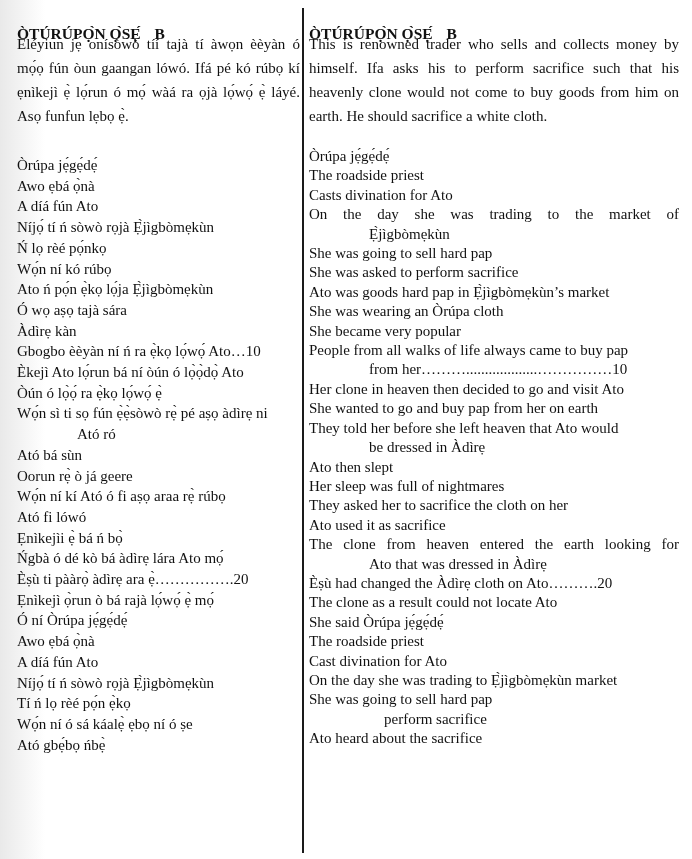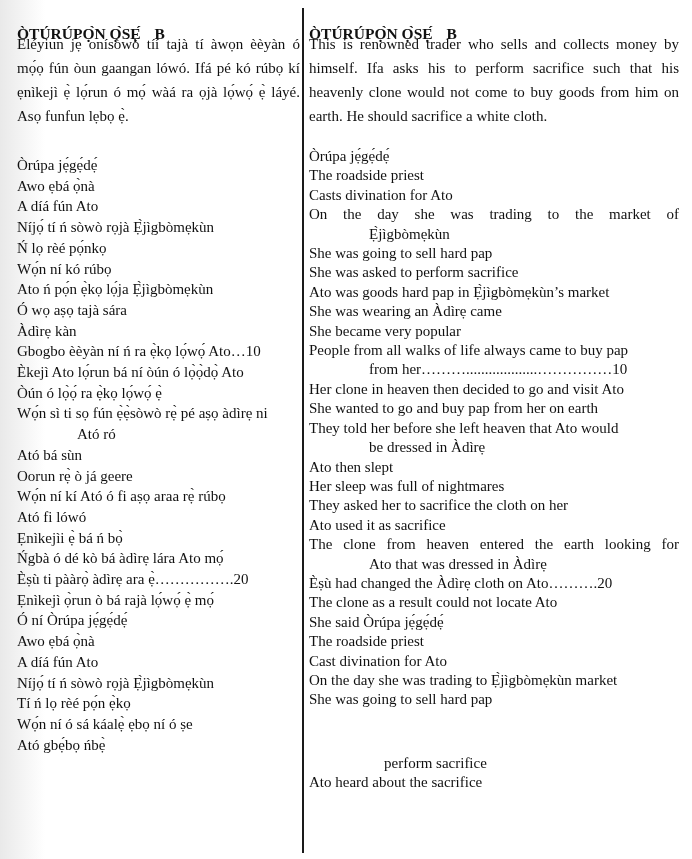--- a/index.html
+++ b/index.html
@@ -29,21 +29,21 @@
   .verses {
     position: absolute; left: 0; right: 0;
     font-size: 15px; margin: 0; padding: 0; list-style: none;
   }
   .col-left .verses { top: 155px; line-height: 20.7px; }
   .col-right .verses { top: 147px; line-height: 19.4px; }
   .verse { white-space: nowrap; }
   .verse.justify { text-align: justify; text-align-last: justify; white-space: normal; }
   .verse .cont { display: block; padding-left: 60px; text-align: center; text-align-last: left; }
   .col-right .verse .cont { padding-left: 60px; }
-  .col-right .verse .cont.wide { padding-left: 75px; margin-top: 44px; }
+  .col-right .verse .cont.wide { padding-left: 75px; }
 </style>
 </head>
 <body>
 
 <div class="col col-left">
   <div class="heading">
     <span>ÒTÚRÚPỌ̀N Ọ̀SẸ́</span><span class="tag">B</span>
   </div>
   <div class="intro">Eléyiun jẹ́ onísòwò tíí tajà tí àwọn èèyàn ó mọ́ọ fún òun gaangan lówó. Ifá pé kó rúbọ kí ẹnìkejì ẹ̀ lọ́run ó mọ́ wàá ra ọjà lọ́wọ́ ẹ̀ láyé. Asọ funfun lẹbọ ẹ̀.</div>
   <ul class="verses" id="left-verses">
@@ -86,21 +86,21 @@
   </div>
   <div class="intro">This is renowned trader who sells and collects money by himself. Ifa asks his to perform sacrifice such that his heavenly clone would not come to buy goods from him on earth.  He should sacrifice a white cloth.</div>
   <ul class="verses" id="right-verses">
       <li class="verse"><span>Òrúpa jẹ́gẹ́dẹ́</span></li>
       <li class="verse"><span>The roadside priest</span></li>
       <li class="verse"><span>Casts divination for Ato</span></li>
       <li class="verse justify"><span>On the day she was trading to the market of</span><span class="cont">Ẹ̀jìgbòmẹkùn</span></li>
       <li class="verse"><span>She was going to sell hard pap</span></li>
       <li class="verse"><span>She was asked to perform sacrifice</span></li>
       <li class="verse"><span>Ato was goods hard pap in Ẹ̀jìgbòmẹkùn’s market</span></li>
-      <li class="verse"><span>She was wearing an Àdìrẹ came</span></li>
+      <li class="verse"><span>She was wearing an Òrúpa cloth</span></li>
       <li class="verse"><span>She became very popular</span></li>
       <li class="verse"><span>People from all walks of life always came to buy pap</span><span class="cont">from her………...................……………10</span></li>
       <li class="verse"><span>Her clone in heaven then decided to go and visit Ato</span></li>
       <li class="verse"><span>She wanted to go and buy pap from her on earth</span></li>
       <li class="verse"><span>They told her before she left heaven that Ato would</span><span class="cont">be dressed in Àdìrẹ</span></li>
       <li class="verse"><span>Ato then slept</span></li>
       <li class="verse"><span>Her sleep was full of nightmares</span></li>
       <li class="verse"><span>They asked her to sacrifice the cloth on her</span></li>
       <li class="verse"><span>Ato used it as sacrifice</span></li>
       <li class="verse justify"><span>The clone from heaven entered the earth looking for</span><span class="cont">Ato that was dressed in Àdìrẹ</span></li>

